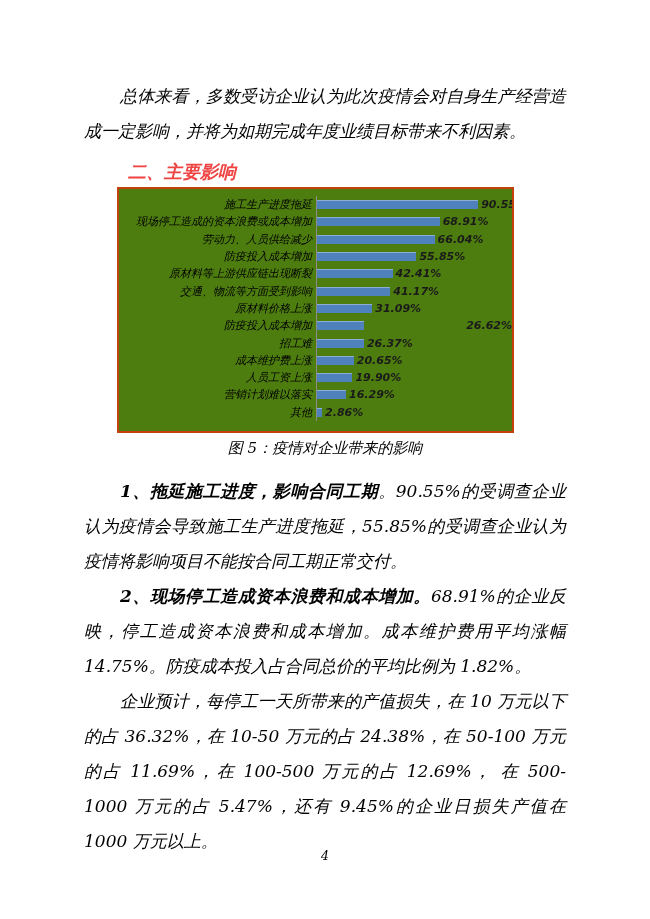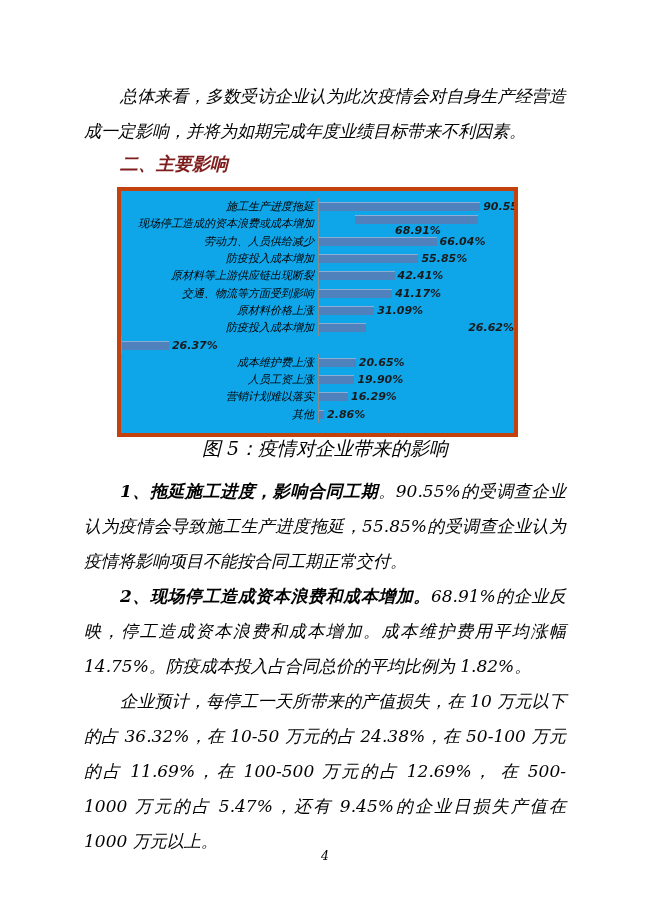--- a/index.html
+++ b/index.html
@@ -26,36 +26,36 @@
     position: absolute;
     left: 84px;
     top: 79px;
     width: 482px;
   }
   .section-heading {
     position: absolute;
     left: 84px;
     top: 150px;
     width: 482px;
-    margin: 0;
+    margin: 8px;
     padding-left: 36px;
     font-family: "DejaVu Sans", "Liberation Sans", sans-serif;
     font-size: 18px;
     font-weight: bold;
     line-height: 28px;
-    color: #7f1d1d;
+    color: #ef4444;
   }
   .chart-box {
     position: absolute;
     left: 117px;
     top: 187px;
     width: 393px;
     height: 242px;
-    border: 4px solid #c2410c;
-    background: #0ea5e9;
+    border: 2px solid #c2410c;
+    background: #4d7c0f;
     font-family: "DejaVu Sans", "Liberation Sans", sans-serif;
     overflow: hidden;
   }
   .chart-rows {
     position: absolute;
     top: 7px;
     left: 0;
     width: 100%;
   }
   .chart-row {
@@ -94,21 +94,21 @@
     color: #1a1a1a;
     margin-left: 3px;
     white-space: nowrap;
   }
   .figure-caption {
     position: absolute;
     left: 0;
     top: 437px;
     width: 650px;
     text-align: center;
-    font-size: 19px;
+    font-size: 15px;
     line-height: 22px;
     color: #000000;
   }
   .paragraphs {
     position: absolute;
     left: 84px;
     top: 474px;
     width: 482px;
   }
   .page-number {
@@ -134,21 +134,21 @@
     <div class="chart-rows" id="chart-rows">
         <div class="chart-row">
           <span class="chart-cat">施工生产进度拖延</span>
           <span class="chart-track" style="border-left-color: rgb(140, 140, 140);">
             <span class="chart-bar" style="width: 161.2px; background: rgb(79, 129, 189);"></span>
             <span class="chart-val">90.55%</span>
           </span>
         </div>
         <div class="chart-row">
           <span class="chart-cat">现场停工造成的资本浪费或成本增加</span>
-          <span class="chart-track" style="border-left-color: rgb(140, 140, 140); flex-direction: column;">
+          <span class="chart-track" style="border-left-color: rgb(140, 140, 140);">
             <span class="chart-bar" style="width: 122.7px; background: rgb(79, 129, 189);"></span>
             <span class="chart-val">68.91%</span>
           </span>
         </div>
         <div class="chart-row">
           <span class="chart-cat">劳动力、人员供给减少</span>
           <span class="chart-track" style="border-left-color: rgb(140, 140, 140); text-align: right;">
             <span class="chart-bar" style="width: 117.6px; background: rgb(79, 129, 189);"></span>
             <span class="chart-val">66.04%</span>
           </span>
@@ -182,20 +182,21 @@
           </span>
         </div>
         <div class="chart-row">
           <span class="chart-cat">防疫投入成本增加</span>
           <span class="chart-track" style="border-left-color: rgb(140, 140, 140); justify-content: space-between;">
             <span class="chart-bar" style="width: 47.4px; background: rgb(79, 129, 189);"></span>
             <span class="chart-val">26.62%</span>
           </span>
         </div>
         <div class="chart-row">
+          <span class="chart-cat">招工难</span>
           <span class="chart-track" style="border-left-color: rgb(140, 140, 140);">
             <span class="chart-bar" style="width: 46.9px; background: rgb(79, 129, 189);"></span>
             <span class="chart-val">26.37%</span>
           </span>
         </div>
         <div class="chart-row">
           <span class="chart-cat">成本维护费上涨</span>
           <span class="chart-track" style="border-left-color: rgb(140, 140, 140);">
             <span class="chart-bar" style="width: 36.8px; background: rgb(79, 129, 189);"></span>
             <span class="chart-val">20.65%</span>

